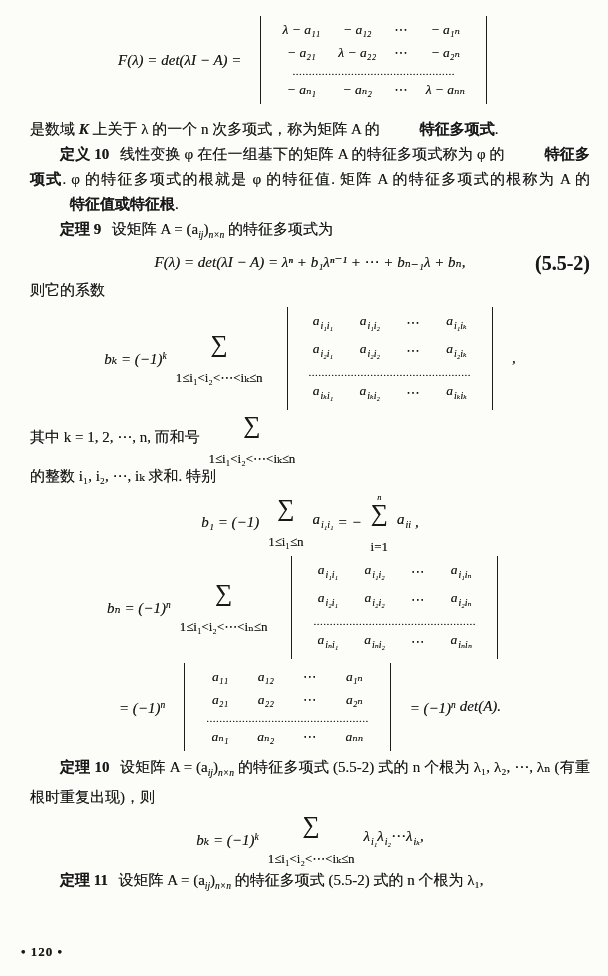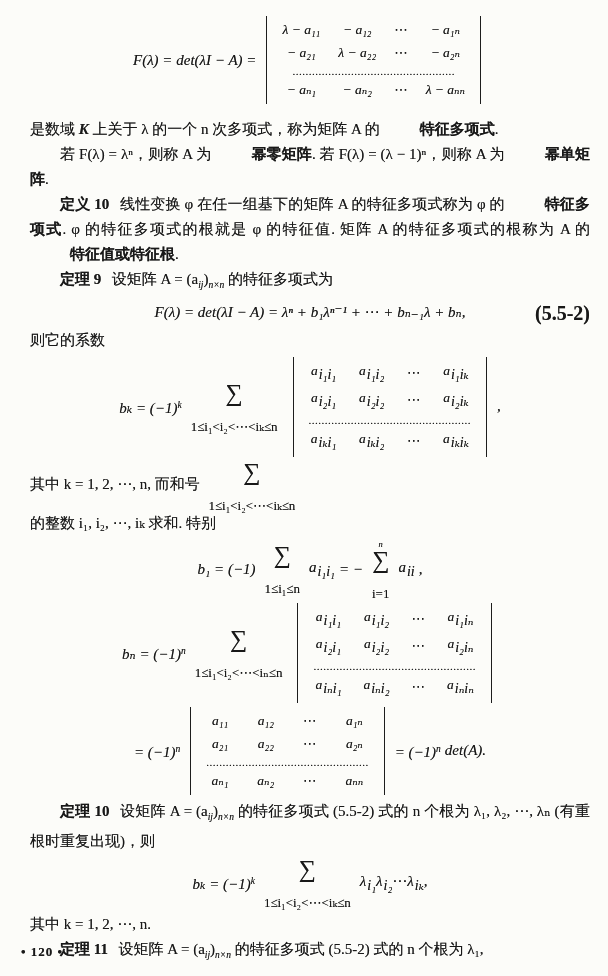--- a/index.html
+++ b/index.html
@@ -15,32 +15,32 @@
     overflow:hidden;
     text-shadow:0 0 .4px rgba(0,0,0,.55);
   }
   .page p { margin:0; text-align:justify; }
   .indent { text-indent:2em; }
   .bold { font-weight:bold;padding-left:40px; }
   .bi { font-weight:bold; font-style:italic; }
   .thm-head { font-weight:bold; margin-right:.7em; }
   .mi { font-style:italic; }
   .psub { font-size:9.5px; vertical-align:-3.5px; font-style:italic; }
-  .nsub { font-size:14px; vertical-align:-4px; font-style:italic; margin-left:1px; }
+  .nsub { font-size:10px; vertical-align:-4px; font-style:italic; margin-left:1px; }
   .nsup { font-size:9.5px; vertical-align:5px; font-style:italic; }
   .var { font-style:italic; white-space:nowrap;text-align:right; }
 
   .eq { display:flex; justify-content:center; align-items:center; gap:4px; font-style:italic; }
   .f1 { margin:2px 0 3px; min-height:108px; }
   .eq-tagged { position:relative; height:30px; }
   .eq-tag { position:absolute; right:0; top:50%; transform:translateY(-50%);
             font-style:normal; font-weight:bold; font-size:20px; }
 
   .det { display:inline-block; border-left:1.6px solid #1d1d1d; border-right:1.6px solid #1d1d1d;
-         padding:6px 15px; margin:0 6px; }
+         padding:6px 21px; margin:0 15px; }
   .det-grid { display:grid; grid-template-columns:repeat(4,auto); column-gap:18px; row-gap:7px;
               justify-items:center; align-items:center; font-size:13.5px; line-height:16px;
               font-style:italic; }
   .det-cell { white-space:nowrap; }
   .det-dots { grid-column:1/-1; width:100%; overflow:hidden; white-space:nowrap;
               font-size:11px; line-height:7px; letter-spacing:.5px; font-style:normal;
               text-align:center; }
 
   .sum { display:inline-flex; flex-direction:column; align-items:center; vertical-align:middle;
          margin:0 5px; font-style:normal; }
@@ -75,23 +75,20 @@
           <span class="det-cell">⋯</span>
           <span class="det-cell">λ − aₙₙ</span>
         </span>
     </span>
   </div>
 
   <p>
     <span>是数域 </span><span class="bi">K</span><span> 上关于 λ 的一个 n 次多项式，称为矩阵 A 的</span><span class="bold">特征多项式</span><span>.</span>
   </p>
 
-  <p class="indent">
-    <span>若 F(λ) = λⁿ，则称 A 为</span><span class="bold">幂零矩阵</span><span>. 若 F(λ) = (λ − 1)ⁿ，则称 A 为</span><span class="bold">幂单矩阵</span><span>.</span>
-  </p>
 
   <p class="indent">
     <span class="thm-head">定义 10</span><span>线性变换 φ 在任一组基下的矩阵 A 的特征多项式称为 φ 的</span><span class="bold">特征多项式</span><span>. φ 的特征多项式的根就是 φ 的特征值. 矩阵 A 的特征多项式的根称为 A 的</span><span class="bold">特征值或特征根</span><span>.</span>
   </p>
 
   <p class="indent">
     <span class="thm-head">定理 9</span><span>设矩阵 A = (a</span><span class="psub">ij</span><span>)</span><span class="psub">n×n</span><span> 的特征多项式为</span>
   </p>
 
   <div class="eq eq-tagged">
@@ -212,23 +209,20 @@
 
   <div class="eq eq-block">
     <span class="var"><span>bₖ = (−1)</span><span class="nsup">k</span></span>
     <span class="sum">
       <span class="sigma">∑</span>
       <span class="lim">1≤i₁&lt;i₂&lt;⋯&lt;iₖ≤n</span>
     </span>
     <span class="var"><span>λ</span><span class="nsub">i₁</span><span>λ</span><span class="nsub">i₂</span><span>⋯</span><span>λ</span><span class="nsub">iₖ</span><span>,</span></span>
   </div>
 
-  <p>
-    <span>其中 k = 1, 2, ⋯, n.</span>
-  </p>
 
   <p class="indent">
     <span class="thm-head">定理 11</span><span>设矩阵 A = (a</span><span class="psub">ij</span><span>)</span><span class="psub">n×n</span><span> 的特征多项式 (5.5-2) 式的 n 个根为 λ₁,</span>
   </p>
 
   <div class="footer">• 120 •</div>
 
 </div>
 
 </body></html>

